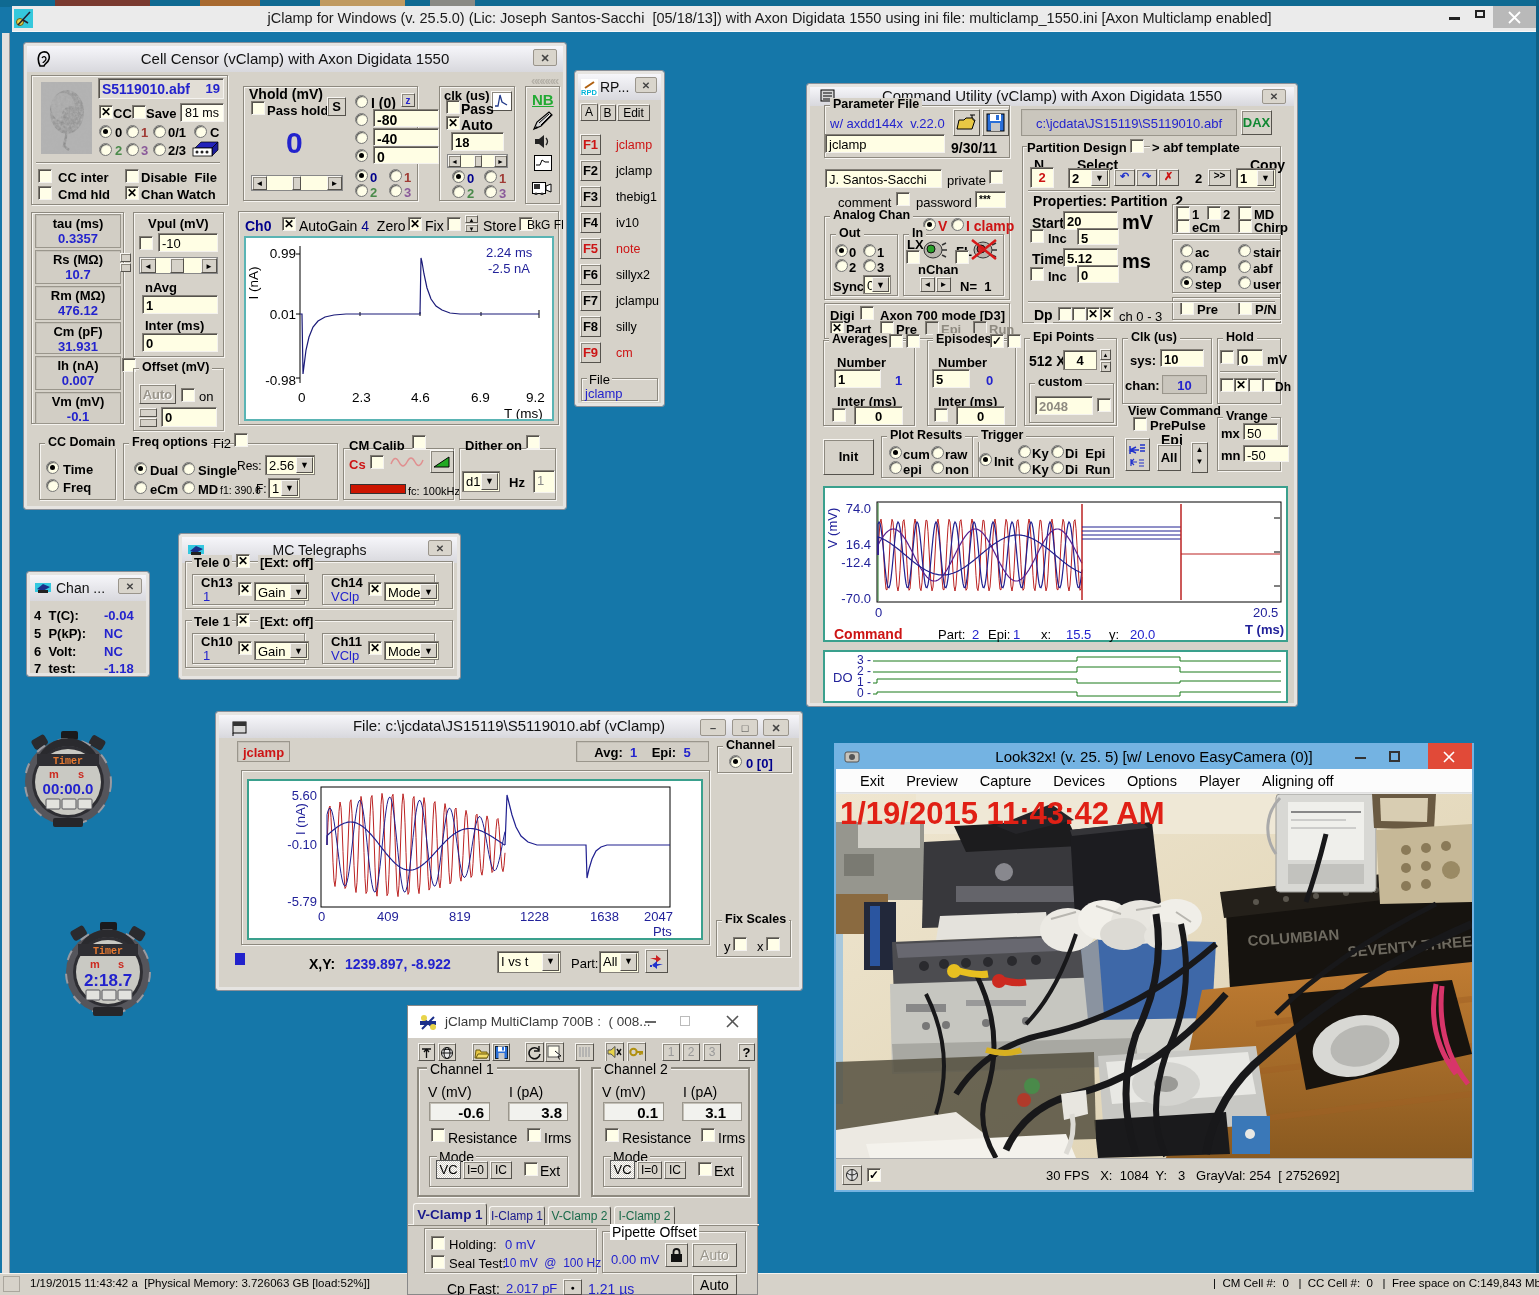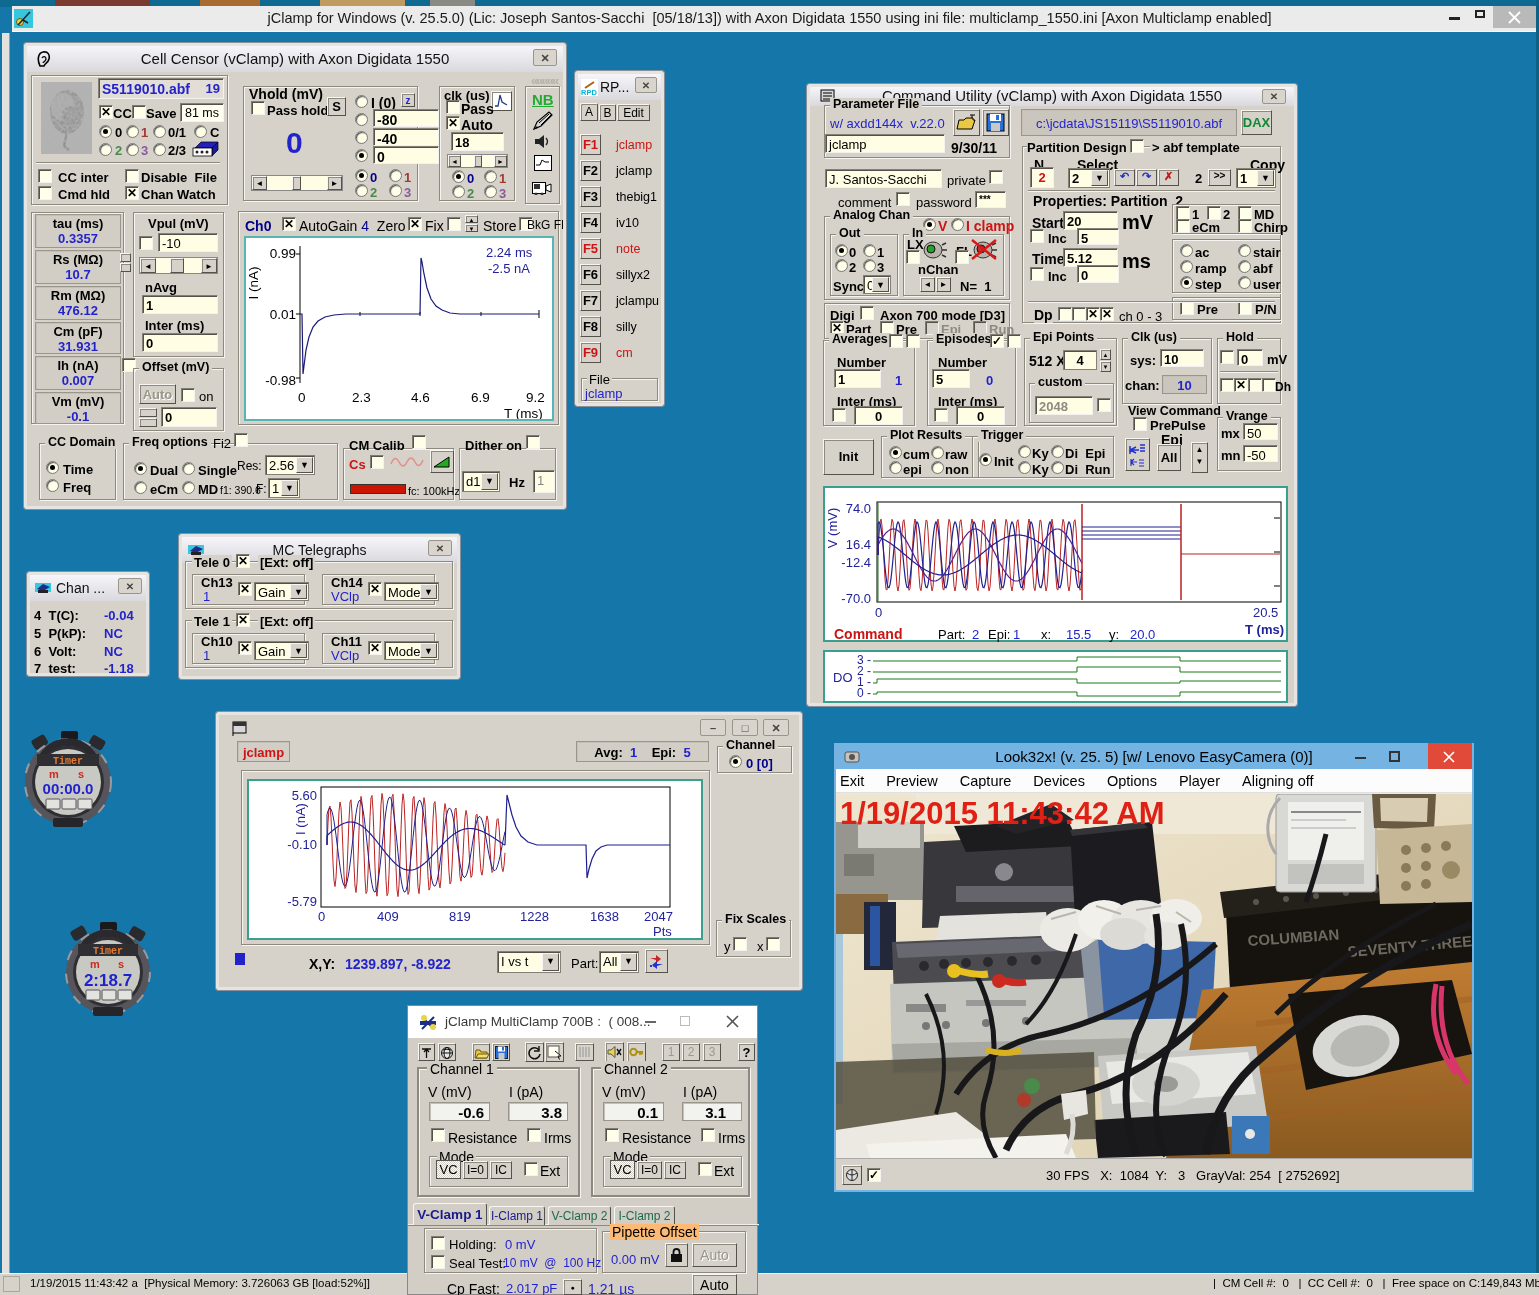--- a/index.html
+++ b/index.html
@@ -597,21 +597,21 @@
       <div style="font-size:8px;line-height:14px">▲</div>
       <div style="font-size:8px;line-height:10px">▼</div>
     </div>
 
 <div class="g" style="left:407px;top:330px;width:64px;height:54px">
       <div class="gl">Vrange</div>
     </div>
 <div class="lab" style="left:411px;top:339px">mx</div>
 <div class="fld" style="left:433px;top:336px;width:35px;height:17px">50</div>
 <div class="lab" style="left:411px;top:361px">mn</div>
-<div class="fld" style="left:433px;top:358px;width:35px;height:17px">-50</div>
+<div class="fld" style="left:433px;top:358px;width:46px;height:17px">-50</div>
 
 <div class="abs" style="left:13px;top:399px;width:465px;height:156px;background:#fff;border:2px solid #3aa08d">
 <svg width="461" height="152">
 <text x="46" y="25" font-size="13" text-anchor="end" fill="#22229a" font-family="Liberation Sans">74.0</text>
 <text x="46" y="61" font-size="13" text-anchor="end" fill="#22229a" font-family="Liberation Sans">16.4</text>
 <text x="46" y="79" font-size="13" text-anchor="end" fill="#22229a" font-family="Liberation Sans">-12.4</text>
 <text x="46" y="115" font-size="13" text-anchor="end" fill="#22229a" font-family="Liberation Sans">-70.0</text>
 <text x="12" y="40" font-size="13" fill="#22229a" transform="rotate(-90 12 40)" text-anchor="middle" font-family="Liberation Sans">V (mV)</text>
 <rect x="52" y="14" width="404" height="100" fill="none" stroke="#000"></rect>
 <line x1="53" y1="15" x2="53" y2="113" stroke="#2a7a2a"></line>
@@ -707,20 +707,21 @@
     <div class="lab bl" style="left:74px;top:33px">-0.04</div>
 <div class="lab" style="left:4px;top:51px">5&nbsp; P(kP):</div>
     <div class="lab bl" style="left:74px;top:51px">NC</div>
 <div class="lab" style="left:4px;top:69px">6&nbsp; Volt:</div>
     <div class="lab bl" style="left:74px;top:69px">NC</div>
 <div class="lab" style="left:4px;top:86px">7&nbsp; test:</div>
     <div class="lab bl" style="left:74px;top:86px">-1.18</div>
 </div>
 
 <div class="w" id="fw" style="left:216px;top:712px;width:586px;height:278px">
+<div class="tb" style="height:23px;line-height:22px">File: c:\jcdata\JS15119\S5119010.abf (vClamp)</div>
 <svg class="abs" style="left:12px;top:5px" width="18" height="17">
       <rect x="2" y="2" width="13" height="11" fill="#d8d8d8" stroke="#000"></rect>
       <path d="M2 2 L15 2 L15 6 L2 6 Z" fill="#333"></path>
       <line x1="2" y1="13" x2="2" y2="16" stroke="#000"></line>
     </svg>
 <div class="cls" style="left:481px;top:4px;width:26px;height:17px;font-size:11px;line-height:16px">–</div>
 <div class="cls" style="left:513px;top:4px;width:26px;height:17px;font-size:11px;line-height:16px">□</div>
 <div class="cls" style="left:544px;top:4px;width:26px;height:17px;font-size:11px;line-height:16px">✕</div>
 <div class="dsp" style="left:18px;top:26px;width:53px;height:21px;background:#d2cec5"><span class="rd" style="font-size:13px;line-height:20px">jclamp</span></div>
 <div class="dsp" style="left:357px;top:26px;width:133px;height:21px;background:#d2cec5;font-size:13px;line-height:20px"><b>Avg:</b>&nbsp; <b class="bl">1</b>&nbsp;&nbsp;&nbsp;&nbsp;<b>Epi:</b>&nbsp; <b class="bl">5</b></div>
@@ -867,21 +868,21 @@
 <div class="abs" style="left:206px;top:200px;width:61px;height:19px;background:#d2cec6;border:1px solid #55524c;border-bottom:none;border-top-color:#f8f6f2;border-left-color:#f8f6f2;border-radius:3px 3px 0 0;text-align:center;color:#1a6a4a;font-size:12px;line-height:18px;white-space:nowrap;overflow:hidden">I-Clamp 2</div>
 
 <div class="g" style="left:16px;top:222px;width:173px;height:45px"></div>
 <div class="chk" style="left:23px;top:230px"></div>
     <div class="txt" style="left:41px;top:231px;font-size:13px">Holding:</div>
     <div class="txt bl" style="left:97px;top:231px;font-size:13px">0 mV</div>
 <div class="chk" style="left:23px;top:249px"></div>
     <div class="txt" style="left:41px;top:250px;font-size:13px">Seal Test:</div>
     <div class="txt bl" style="left:95px;top:250px;font-size:12px">10 mV&nbsp; @&nbsp; 100 Hz</div>
 <div class="g" style="left:194px;top:225px;width:144px;height:42px"></div>
-<div class="txt" style="left:202px;top:218px;background:#fdba74;padding:0 2px;font-size:14px">Pipette Offset</div>
+<div class="txt" style="left:202px;top:218px;background:#ffffff;padding:0 2px;font-size:14px">Pipette Offset</div>
 <div class="txt bl" style="left:203px;top:246px;font-size:13px">0.00 mV</div>
 <div class="btn" style="left:257px;top:237px;width:23px;height:24px"><svg width="13" height="15" style="margin-top:4px">
         <rect x="1" y="6" width="11" height="8" fill="#111"></rect>
         <path d="M3.5 6 L3.5 4 A3 3 0 0 1 9.5 4 L9.5 6" fill="none" stroke="#111" stroke-width="1.8"></path>
       </svg></div>
 <div class="btn" style="left:284px;top:237px;width:45px;height:24px;color:#9a968c;text-shadow:1px 1px 0 #fff;font-weight:normal;font-size:14px;line-height:23px">Auto</div>
 <div class="txt" style="left:39px;top:275px;font-size:14px">Cp Fast:</div>
 <div class="txt bl" style="left:98px;top:275px;font-size:13px">2.017 pF</div>
 <div class="btn" style="left:155px;top:273px;width:19px;height:16px;font-size:7px;line-height:15px">●</div>
 <div class="txt bl" style="left:180px;top:275px;font-size:14px">1.21 µs</div>
@@ -895,21 +896,21 @@
       <circle cx="8" cy="8" r="3" fill="#555"></circle>
     </svg>
 <div class="abs" style="left:0;top:0;right:0;text-align:center;font-size:15px;line-height:24px;color:#000">Look32x! (v. 25. 5) [w/ Lenovo EasyCamera (0)]</div>
 <div class="abs" style="right:106px;top:12px;width:11px;height:2px;background:#333"></div>
 <div class="abs" style="right:72px;top:6px;width:11px;height:11px;border:2px solid #333"></div>
 <div class="abs" style="right:0;top:-2px;width:44px;height:26px;background:#e14a38"></div>
 <svg class="abs" style="right:17px;top:6px" width="12" height="12">
       <path d="M1 1 L11 11 M11 1 L1 11" stroke="#fff" stroke-width="1.6"></path>
     </svg>
 <div class="abs" style="left:0;top:24px;right:0;height:24px;background:#fcfcfc;border-bottom:1px solid #e0e0e0;font-size:14.5px;line-height:24px;color:#000">
-<span style="margin-left:4px">Exit</span><span style="margin-left:22px">Preview</span><span style="margin-left:22px">Capture</span><span style="margin-left:22px">Devices</span><span style="margin-left:22px">Options</span><span style="margin-left:22px">Player</span><span style="margin-left:22px">Aligning off</span></div>
+<span style="margin-left:24px">Exit</span><span style="margin-left:22px">Preview</span><span style="margin-left:22px">Capture</span><span style="margin-left:22px">Devices</span><span style="margin-left:22px">Options</span><span style="margin-left:22px">Player</span><span style="margin-left:22px">Aligning off</span></div>
 <div class="abs" id="photo" style="left:0;top:49px;width:636px;height:364px;background:#e8dcc2;overflow:hidden">
 <svg width="636" height="364">
 <defs>
 <linearGradient id="wall" x1="0" y1="0" x2="1" y2="1">
             <stop offset="0" stop-color="#efe6d0"></stop>
             <stop offset="1" stop-color="#dccfae"></stop>
           </linearGradient>
 <linearGradient id="wood" x1="0" y1="0" x2="0" y2="1">
             <stop offset="0" stop-color="#c07c32"></stop>
             <stop offset="1" stop-color="#8a5a20"></stop>

